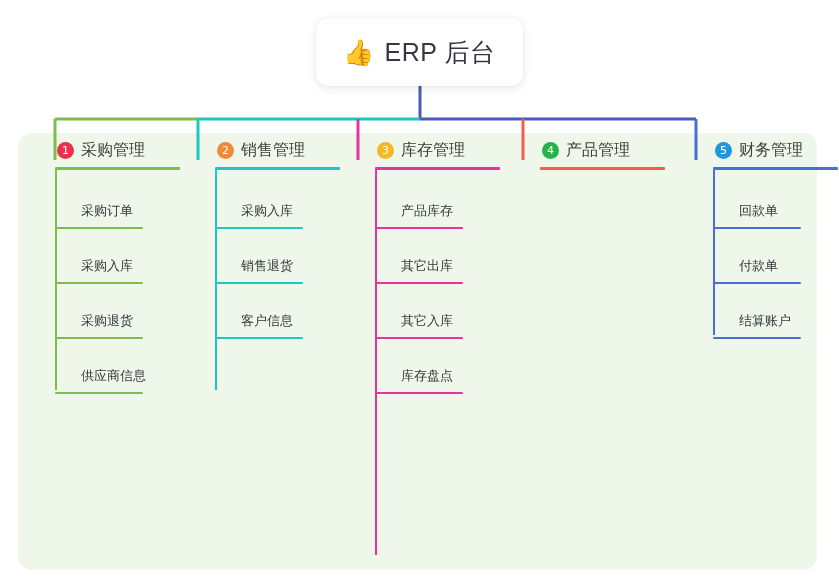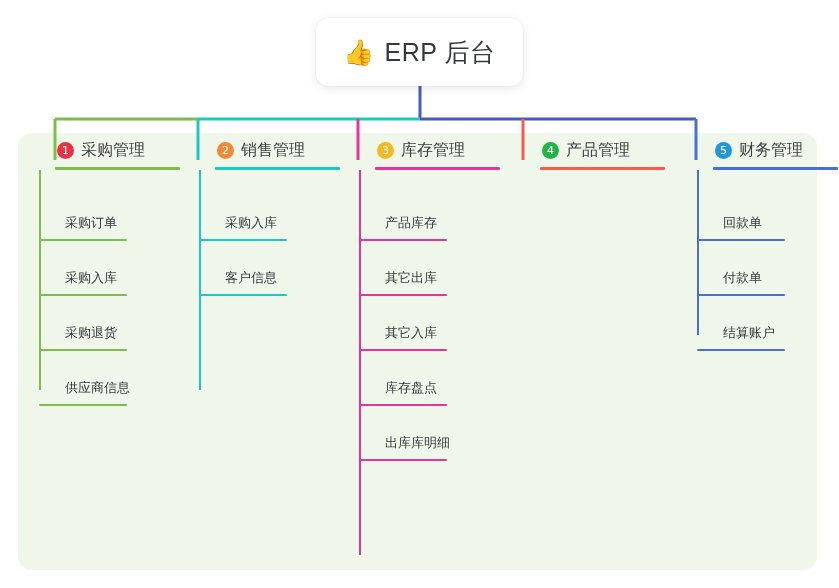--- a/index.html
+++ b/index.html
@@ -112,22 +112,22 @@
   }
   .branch-rule {
     height: 3px;
     border-radius: 1px;
     margin-left: 20px;
     width: 125px;
   }
 
   .leaves {
     position: relative;
-    margin-left: 4px;
-    padding-top: 16px;
+    margin-left: 20px;
+    padding-top: 4px;
   }
   .spine {
     position: absolute;
     left: 0;
     top: 0;
     width: 2px;
   }
   .leaf {
     position: relative;
     height: 55px;
@@ -210,20 +210,24 @@
           <span class="branch-label">销售管理</span>
         </div>
         <div class="branch-rule" style="background: rgb(30, 200, 192);"></div>
         <div class="leaves">
           <div class="spine" style="background: rgb(30, 200, 192); height: 220px;"></div>
           <div class="leaf">
             <span class="leaf-text">采购入库</span>
             <div class="leaf-rule" style="background: rgb(30, 200, 192);"></div>
           </div>
           <div class="leaf">
+            <span class="leaf-text">销售退货</span>
+            <div class="leaf-rule" style="background: rgb(30, 200, 192);"></div>
+          </div>
+          <div class="leaf">
             <span class="leaf-text">客户信息</span>
             <div class="leaf-rule" style="background: rgb(30, 200, 192);"></div>
           </div>
         </div>
       </div>
       <div class="branch" style="left: 337px;">
         <div class="branch-head">
           <span class="badge" style="background: rgb(242, 184, 37);">3</span>
           <span class="branch-label">库存管理</span>
         </div>
@@ -239,24 +243,20 @@
             <div class="leaf-rule" style="background: rgb(232, 52, 154);"></div>
           </div>
           <div class="leaf">
             <span class="leaf-text">其它入库</span>
             <div class="leaf-rule" style="background: rgb(232, 52, 154);"></div>
           </div>
           <div class="leaf">
             <span class="leaf-text">库存盘点</span>
             <div class="leaf-rule" style="background: rgb(232, 52, 154);"></div>
           </div>
-          <div class="leaf">
-            <span class="leaf-text">出库库明细</span>
-            <div class="leaf-rule" style="background: rgb(232, 52, 154);"></div>
-          </div>
         </div>
       </div>
       <div class="branch" style="left: 502px;">
         <div class="branch-head">
           <span class="badge" style="background: rgb(35, 179, 74);">4</span>
           <span class="branch-label">产品管理</span>
         </div>
         <div class="branch-rule" style="background: rgb(250, 90, 75);"></div>
       </div>
       <div class="branch" style="left: 675px;">

